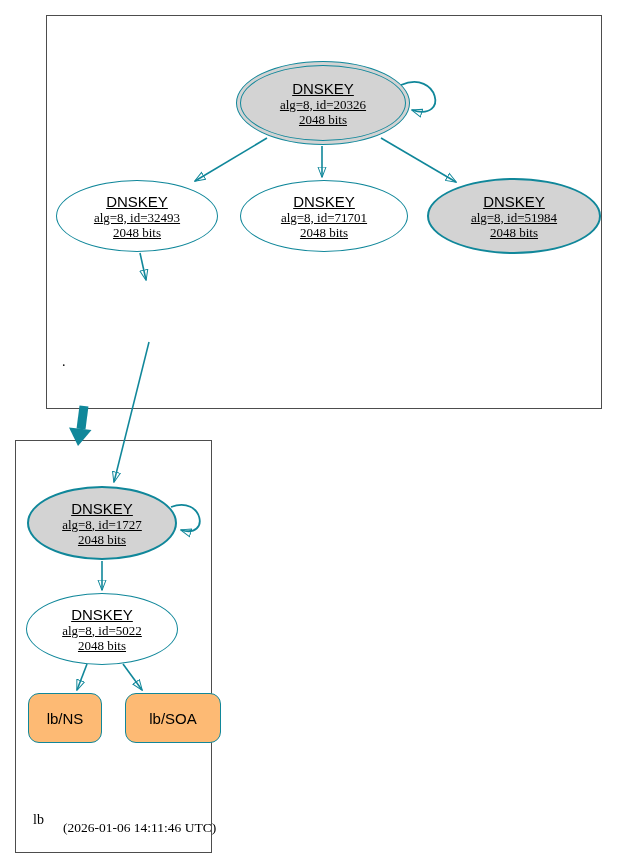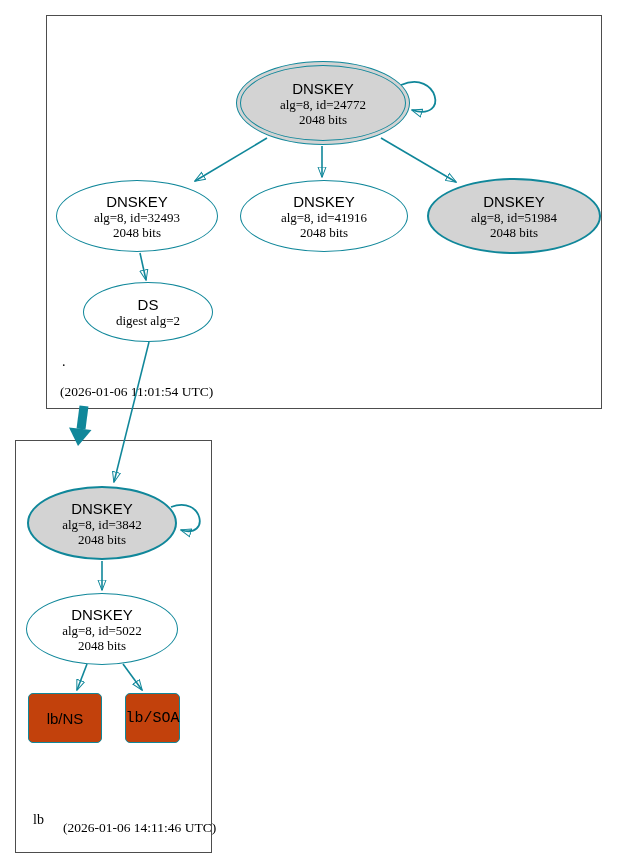--- a/index.html
+++ b/index.html
@@ -18,98 +18,93 @@
   }
   .zone-label{
     position:absolute;font:14px "Liberation Serif",serif;color:#000;white-space:nowrap;
   }
   .zone-ts{
     position:absolute;font:13.5px "Liberation Serif",serif;color:#000;white-space:nowrap;
   }
   .node{
     position:absolute;display:flex;flex-direction:column;align-items:center;justify-content:center;
     border:1.8px solid var(--teal);border-radius:50%;background:#fff;text-align:left;
-    box-sizing:border-box;cursor:pointer;
+    box-sizing:border-box;cursor:pointer;text-decoration:underline;
   }
   .node.gray{background:var(--gray-fill);}
   .node.thick{border-width:2.8px;}
   .inner-ring{
     position:absolute;inset:3px;border:1.8px solid var(--teal);border-radius:50%;
     pointer-events:none;
   }
   .node .title{font:15px "Liberation Sans",sans-serif;line-height:17px;position:relative;}
   .node .detail{font:13px "Liberation Serif",serif;line-height:15px;position:relative;}
   .rrset{
     position:absolute;display:flex;align-items:center;justify-content:center;
-    border:1.8px solid var(--teal);border-radius:5px;background:#c2410c;box-sizing:border-box;
+    border:1.8px solid var(--teal);border-radius:11px;background:#fdba74;box-sizing:border-box;
     font:15px "Liberation Sans",sans-serif;cursor:pointer;
   }
   .edges{position:absolute;left:0;top:0;width:619px;height:865px;pointer-events:none;}
   .edges path,.edges line{stroke:var(--teal);fill:none;}
 </style>
 </head>
 <body>
 
 <div class="stage">
 
   <div class="cluster" style="left:46px;top:15px;width:556px;height:394px;"></div>
   <div class="cluster" style="left:15px;top:440px;width:197px;height:413px;"></div>
 
   <div class="zone-label" style="left:62px;top:354px;">.</div>
-  <div class="zone-ts" style="left:60px;top:384px;">(2026-01-06 11:01:54 UTC)</div>
   <div class="zone-label" style="left:33px;top:812px;">lb</div>
   <div class="zone-ts" style="left:30px;top:820px;margin-left:33px;">(2026-01-06 14:11:46 UTC)</div>
 
   <div class="node gray" style="left:236px;top:61px;width:174px;height:84px;">
     <div class="inner-ring"></div>
     <span class="title">DNSKEY</span>
-    <span class="detail">alg=8, id=24772</span>
+    <span class="detail">alg=8, id=20326</span>
     <span class="detail">2048 bits</span>
   </div>
 
   <div class="node" style="left:56px;top:180px;width:162px;height:72px;">
     <span class="title">DNSKEY</span>
     <span class="detail">alg=8, id=32493</span>
     <span class="detail">2048 bits</span>
   </div>
 
   <div class="node" style="left:240px;top:180px;width:168px;height:72px;">
     <span class="title">DNSKEY</span>
-    <span class="detail">alg=8, id=41916</span>
+    <span class="detail">alg=8, id=71701</span>
     <span class="detail">2048 bits</span>
   </div>
 
   <div class="node gray thick" style="left:427px;top:178px;width:174px;height:76px;">
     <span class="title">DNSKEY</span>
     <span class="detail">alg=8, id=51984</span>
     <span class="detail">2048 bits</span>
   </div>
 
-  <div class="node" style="left:83px;top:282px;width:130px;height:60px;">
-    <span class="title">DS</span>
-    <span class="detail">digest alg=2</span>
-  </div>
 
   <div class="node gray thick" style="left:27px;top:486px;width:150px;height:74px;">
     <span class="title">DNSKEY</span>
-    <span class="detail">alg=8, id=3842</span>
+    <span class="detail">alg=8, id=1727</span>
     <span class="detail">2048 bits</span>
   </div>
 
   <div class="node" style="left:26px;top:593px;width:152px;height:72px;">
     <span class="title">DNSKEY</span>
     <span class="detail">alg=8, id=5022</span>
     <span class="detail">2048 bits</span>
   </div>
 
   <div class="rrset" style="left:28px;top:693px;width:74px;height:50px;">
     <span>lb/NS</span>
   </div>
 
-  <div class="rrset" style="left:125px;top:693px;width:55px;height:50px;font-family:Liberation Mono, monospace;">
+  <div class="rrset" style="left:125px;top:693px;width:96px;height:50px;">
     <span>lb/SOA</span>
   </div>
 
   <svg class="edges" viewBox="0 0 619 865" xmlns="http://www.w3.org/2000/svg">
     <defs>
       <marker id="ah" markerUnits="userSpaceOnUse" markerWidth="12" markerHeight="10" refX="10.5" refY="5" orient="auto" viewBox="0 0 12 10">
         <path d="M0.5,1 L11,5 L0.5,9 z" fill="#10879a" stroke="none"></path>
       </marker>
     </defs>
 

